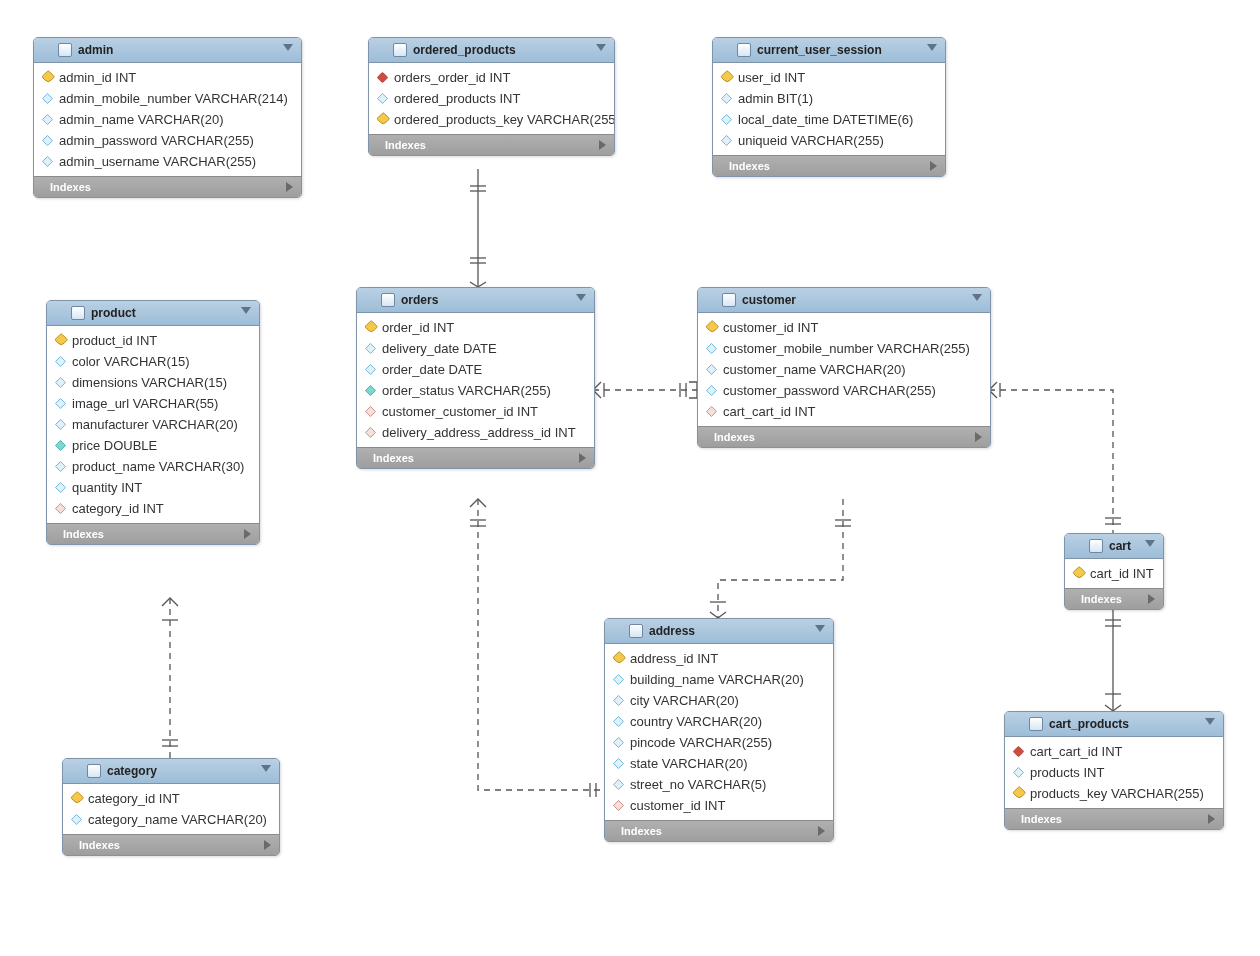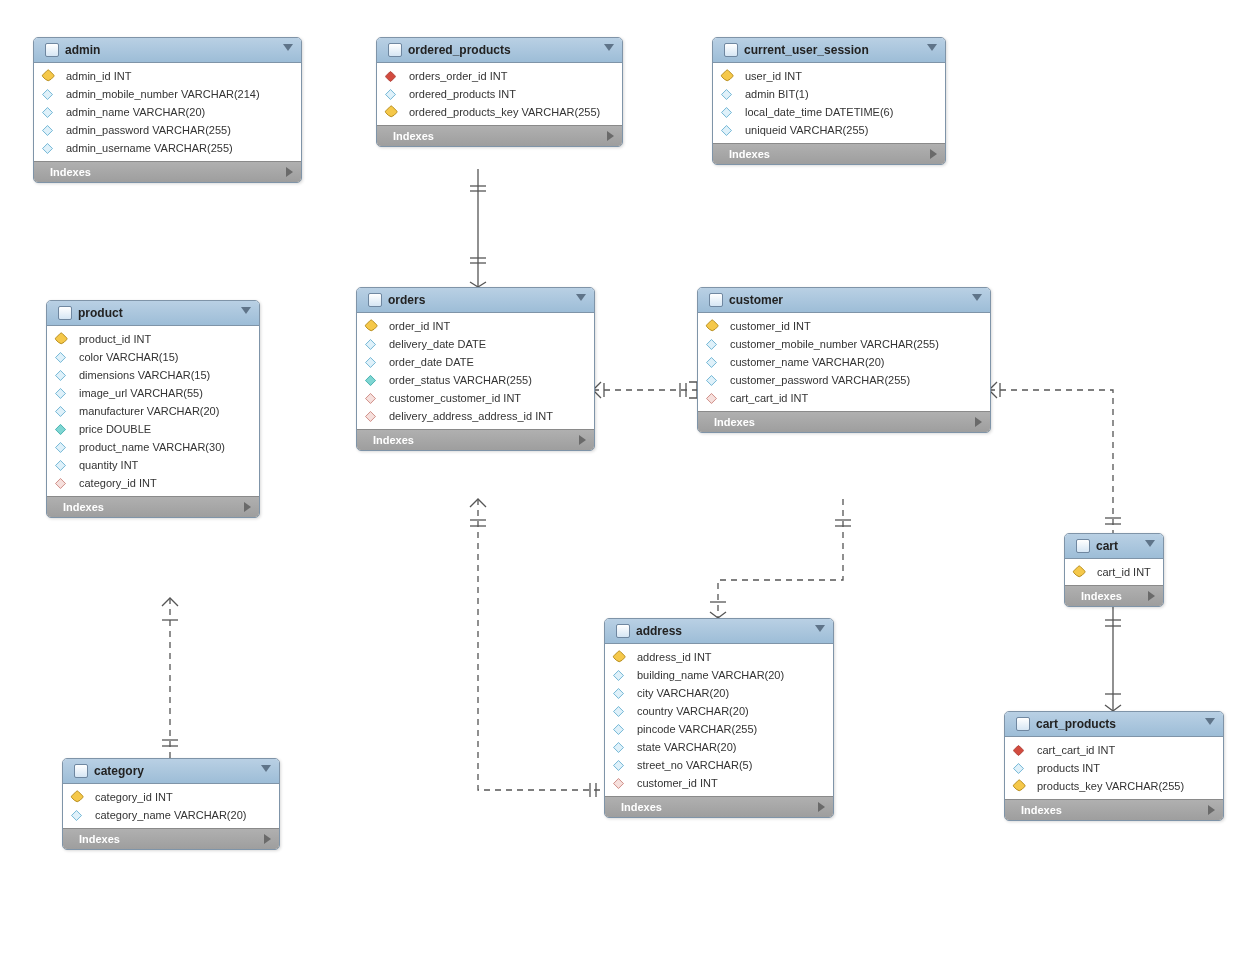--- a/index.html
+++ b/index.html
@@ -11,36 +11,36 @@
     background:#fff;
     box-shadow:1px 1px 3px rgba(0,0,0,0.15);
     overflow:hidden;
   }
   .thead{
     background:linear-gradient(#b9d0e4,#9dbdd7);
     border-bottom:1px solid #7f94a8;
     height:24px;
     display:flex;
     align-items:center;
-    padding:0 11px;
+    padding:0 24px;
     gap:6px;
     font-size:12px;
     font-weight:bold;
     color:#222;
     position:relative;
   }
   .thead .tri{
     position:absolute;right:8px;top:6px;width:0;height:0;
     border-left:5px solid transparent;border-right:5px solid transparent;
     border-top:7px solid #5f7489;
   }
   .rows{padding:4px 0;}
   .row{
-    display:flex;align-items:center;gap:13px;
-    padding:3px 8px;font-size:11px;color:#333;white-space:nowrap;
+    display:flex;align-items:center;gap:6px;
+    padding:3px 8px;font-size:13px;color:#333;white-space:nowrap;
   }
   .ifoot{
     background:linear-gradient(#b0b0b0,#9e9e9e);
     color:#fff;font-size:11px;font-weight:bold;
     height:20px;display:flex;align-items:center;padding:0 16px;
     position:relative;border-top:1px solid #8a8a8a;
   }
   .ifoot .tri2{
     position:absolute;right:8px;top:5px;width:0;height:0;
     border-top:5px solid transparent;border-bottom:5px solid transparent;
@@ -136,21 +136,21 @@
         <div class="row">
           <span class="ic ic-attr"></span>
           <span>admin_username VARCHAR(255)</span>
         </div>
       </div>
       <div class="ifoot">
         <span>Indexes</span>
         <span class="tri2"></span>
       </div>
     </div>
-    <div class="table-box" style="left: 376px; top: 37px; width: 245px;">
+    <div class="table-box" style="left: 368px; top: 37px; width: 245px;">
       <div class="thead">
         <span class="ic-table"></span>
         <span>ordered_products</span>
         <span class="tri"></span>
       </div>
       <div class="rows">
         <div class="row">
           <span class="ic ic-fk-r"></span>
           <span>orders_order_id INT</span>
         </div>

